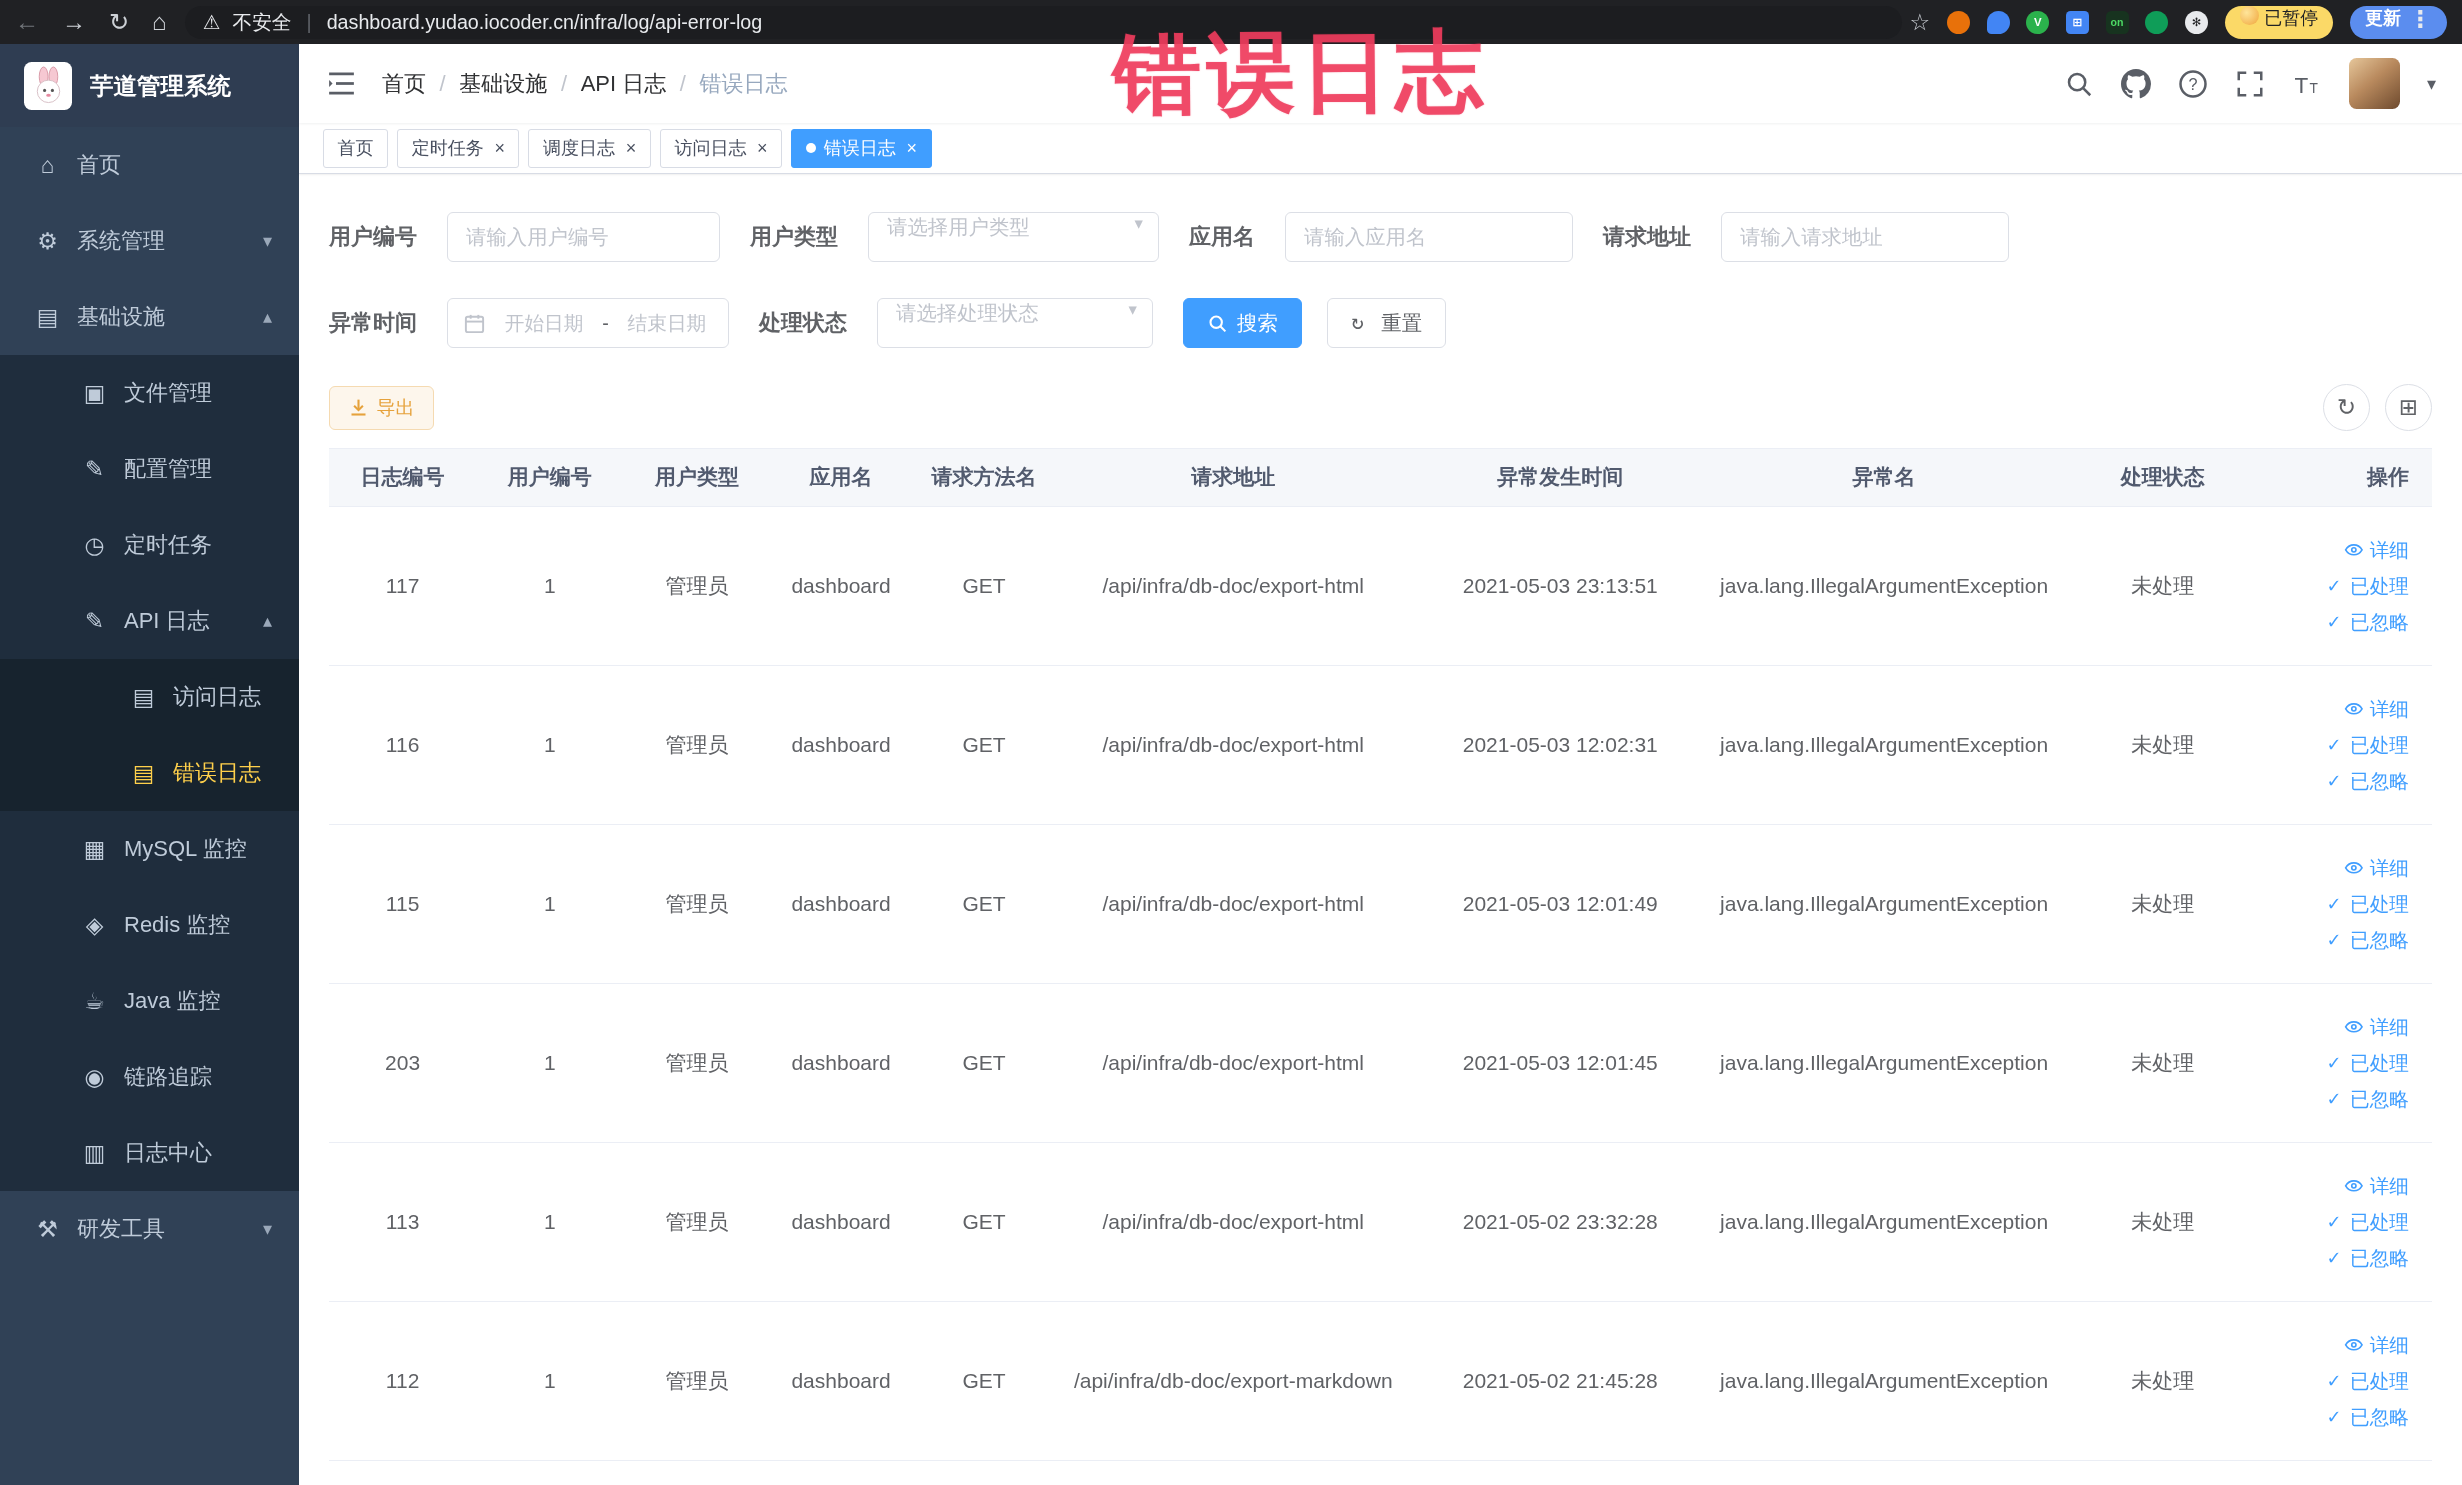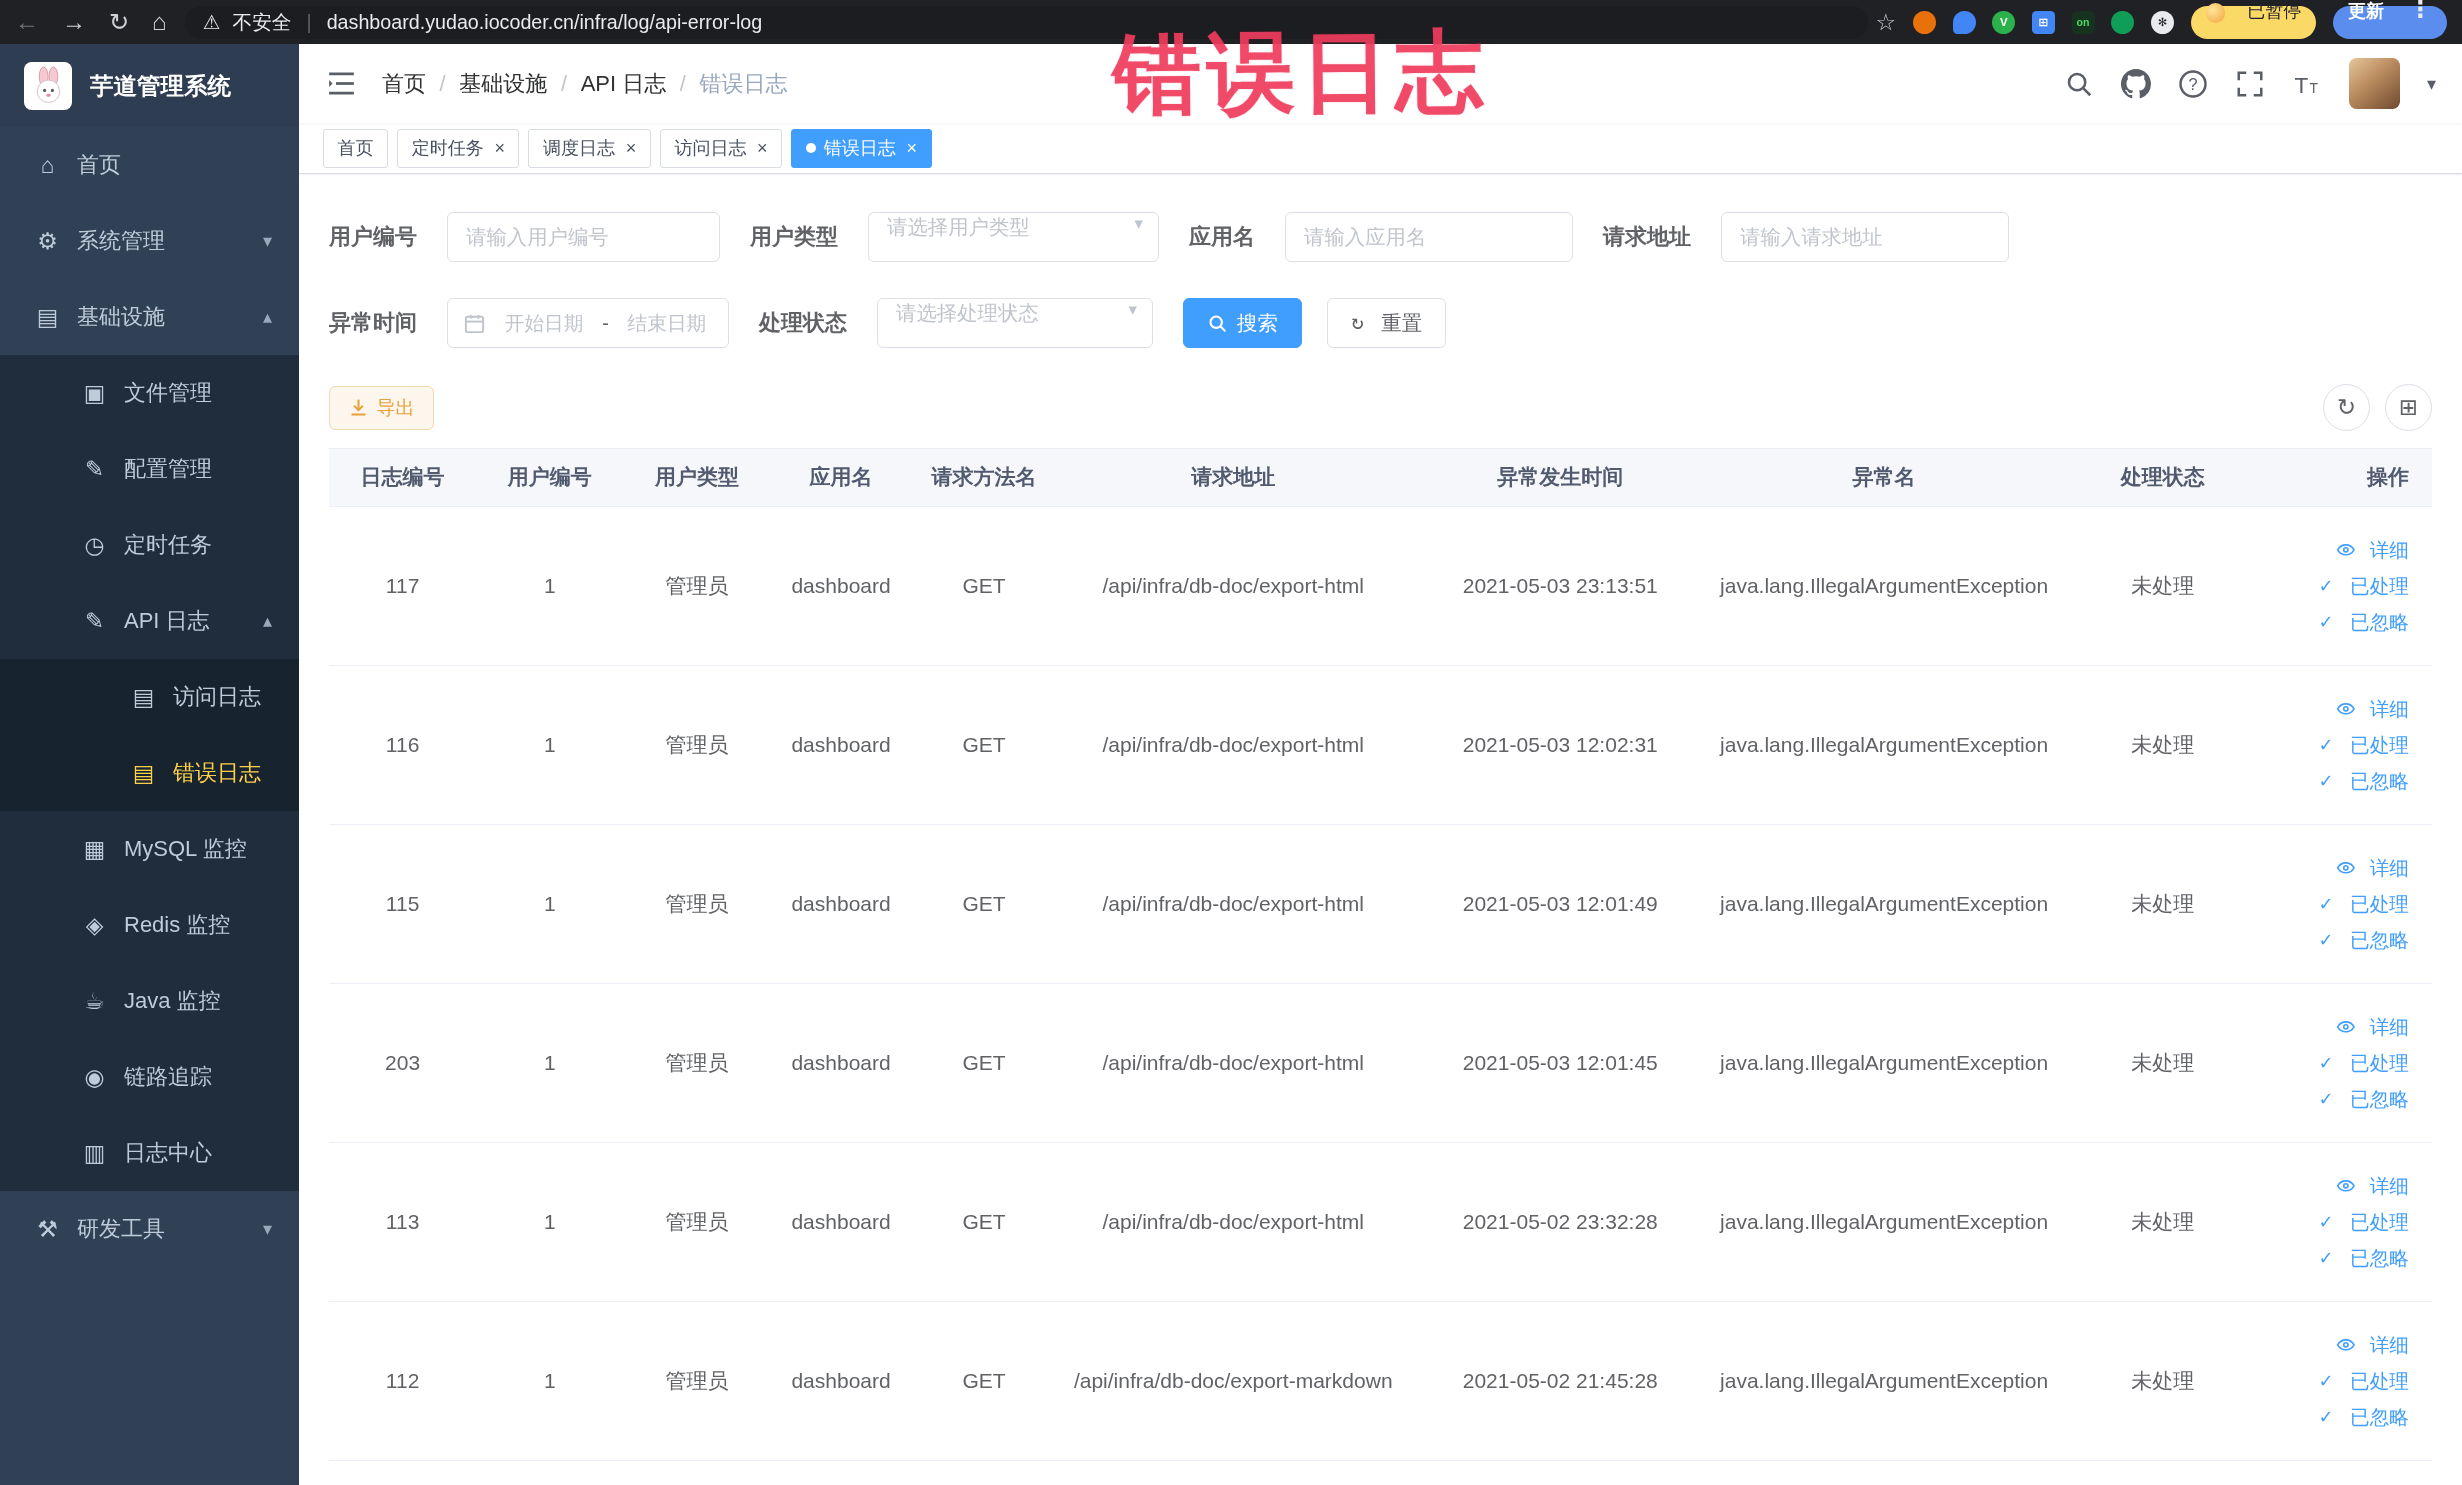--- a/index.html
+++ b/index.html
@@ -22,21 +22,21 @@
   .warn-tri{color:#e8eaed;font-size:19.7px}
   .omni-div{color:#5f6368;margin:0 3px}
   .chrome-right{display:flex;align-items:center;gap:16.7px}
   .star{font-size:23px;color:#c7cbd1}
   .ext{width:23px;height:23px;border-radius:50%;display:inline-flex;align-items:center;justify-content:center;
     font-size:11.4px;font-weight:700;color:#fff}
   .c-orange{background:#e8710a}.c-drop{background:#4285f4;border-radius:50% 50% 50% 4.5px}
   .c-greenv{background:#2bb24c}.c-grid{background:#4285f4;border-radius:4.5px}
   .c-on{background:#17331f;color:#4cd964;border-radius:5.3px;font-size:10.6px}
   .c-leaf{background:#0f9d58}.c-paw{background:#e8eaed;color:#202124}
-  .pill{height:33px;border-radius:16.7px;display:flex;align-items:flex-end;gap:22px;padding:16px 15px;font-size:18px;cursor:pointer}
+  .pill{height:33px;border-radius:16.7px;display:flex;align-items:flex-start;gap:5px;padding:0 15px;font-size:18px;cursor:pointer}
   .pill.paused{background:#fbd967;color:#202124}
   .pill.paused .face{width:19.7px;height:19.7px;border-radius:50%;background:radial-gradient(circle at 35% 35%,#ffe59a,#f0a53a)}
   .pill.update{background:#5b8def;color:#fff;font-weight:700}
   .kebab{font-size:23px;color:#e8eaed;margin-left:3px}
 
   
   .app{display:flex;height:1442px}
   .sidebar{width:299px;background:#304156;flex:none;overflow:hidden}
   .logo{height:83px;display:flex;align-items:center;gap:18px;padding:0 24px;background:#2f3d52}
   .logo-img{width:48px;height:48px;border-radius:7.6px;background:#fff;display:flex;align-items:center;justify-content:center;flex:none}
@@ -110,21 +110,21 @@
   .circle-btn{width:47px;height:47px;border-radius:50%;border:0.8px solid #dcdfe6;background:#fff;color:#606266;
     display:flex;align-items:center;justify-content:center;font-size:23px;cursor:pointer}
 
   
   table{width:100%;border-collapse:collapse;table-layout:fixed}
   thead th{height:58px;background:#f5f7fa;color:#515a6e;font-size:21px;font-weight:700;
     border-top:0.8px solid #ebeef5;border-bottom:0.8px solid #ebeef5;padding:0 7.6px;white-space:nowrap}
   tbody td{height:159px;font-size:21px;color:#606266;text-align:center;border-bottom:0.8px solid #ebeef5;
     padding:0 7.6px;white-space:nowrap;overflow:hidden}
   th.col-actions,td.actions-cell{text-align:right;padding-right:23px}
-  .action-link{display:flex;justify-content:flex-end;align-items:center;gap:14px;color:#409eff;
+  .action-link{display:flex;justify-content:flex-end;align-items:center;gap:6px;color:#409eff;
     font-size:19.7px;line-height:36px}
   .al-icon{display:inline-flex;width:19.7px;height:19.7px;align-items:center;justify-content:center;font-size:18px}
   .al-icon svg{width:19.7px;height:19.7px}
 </style>
 </head>
 <body>
 
 <div class="watermark">错误日志</div>
 
 <div class="chrome">

